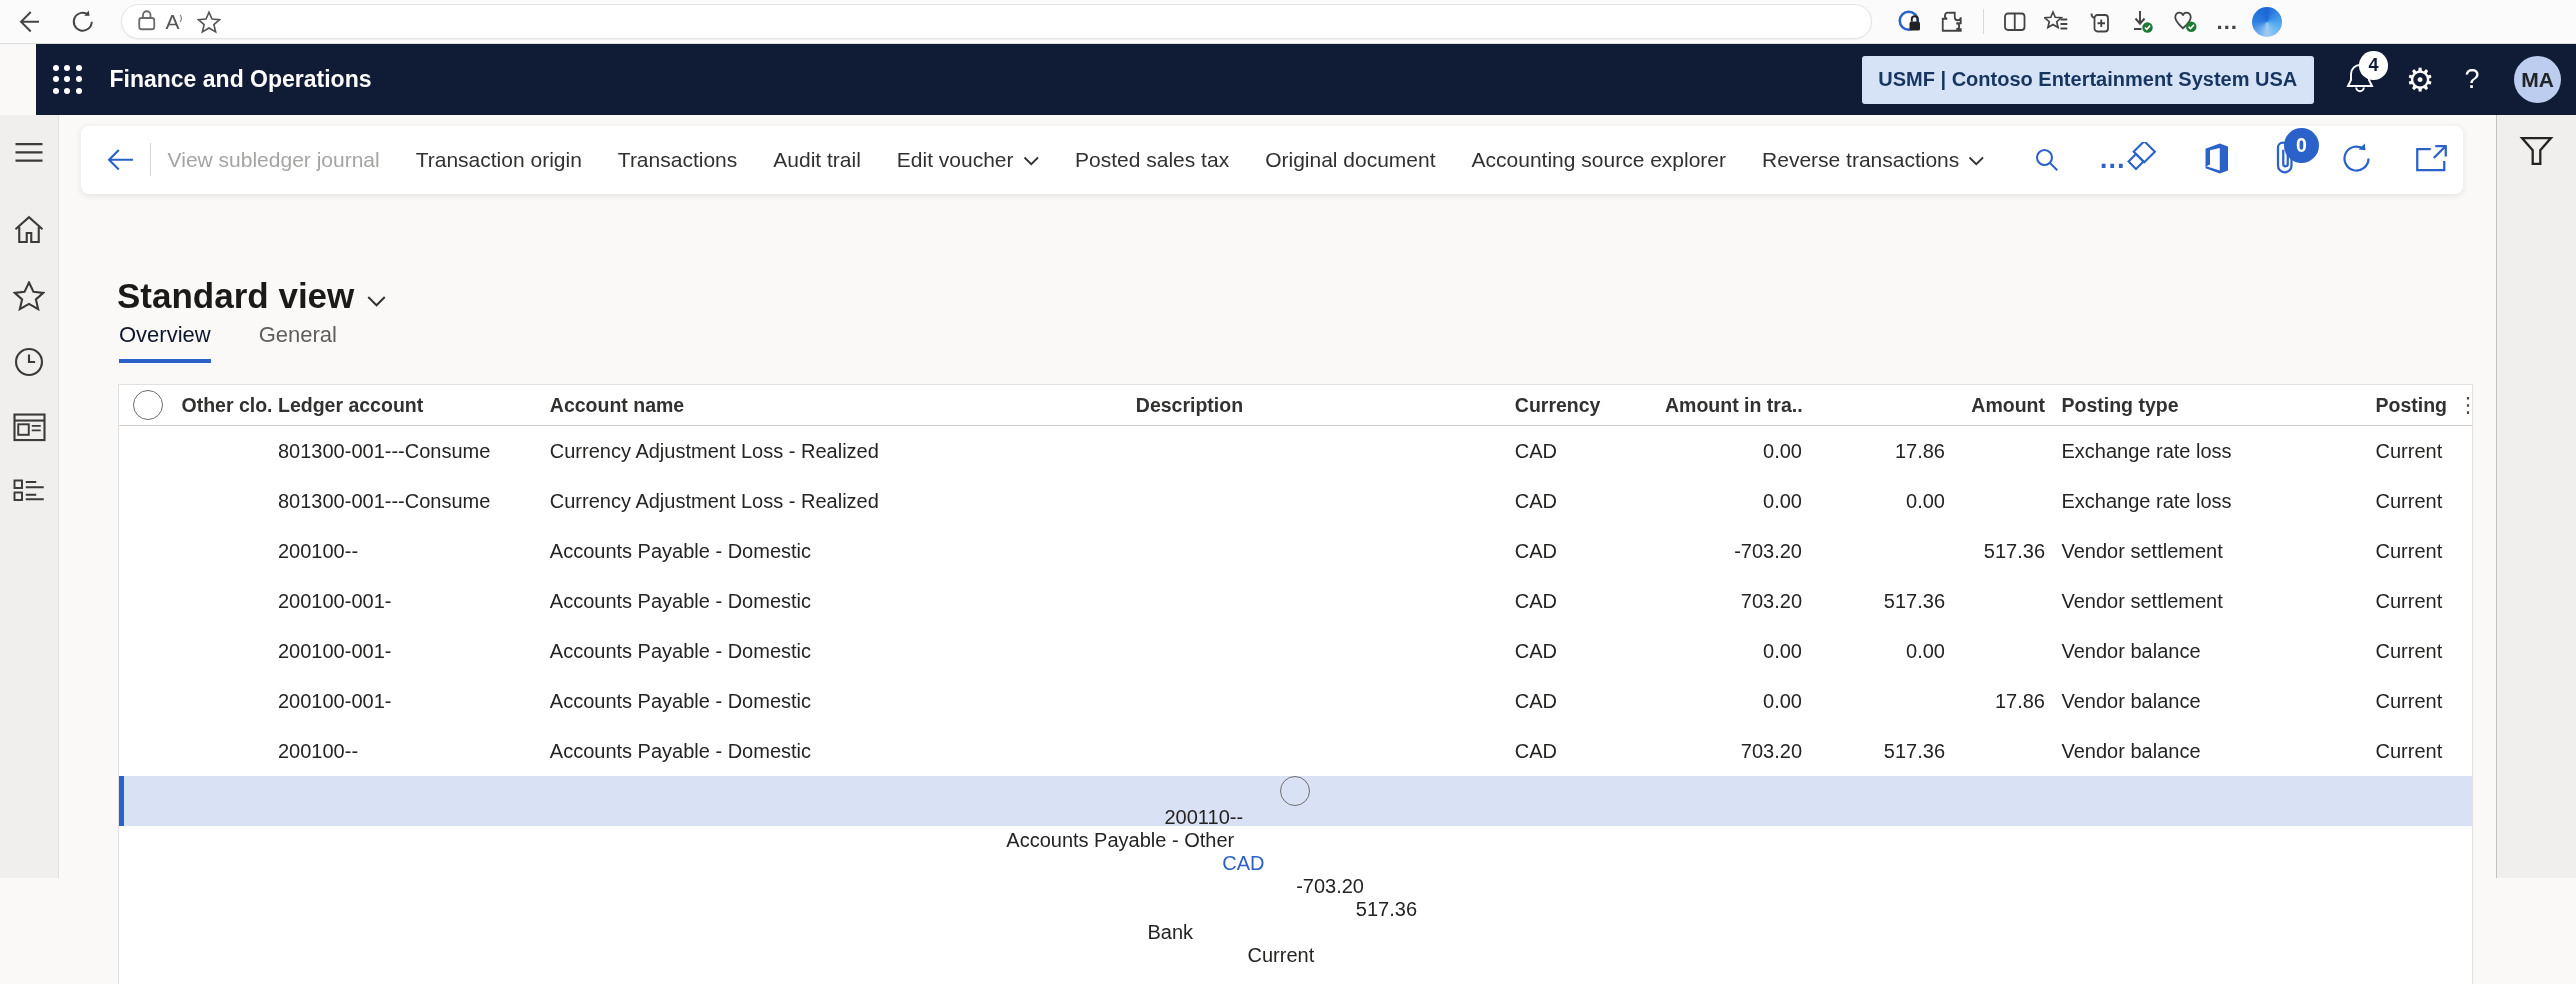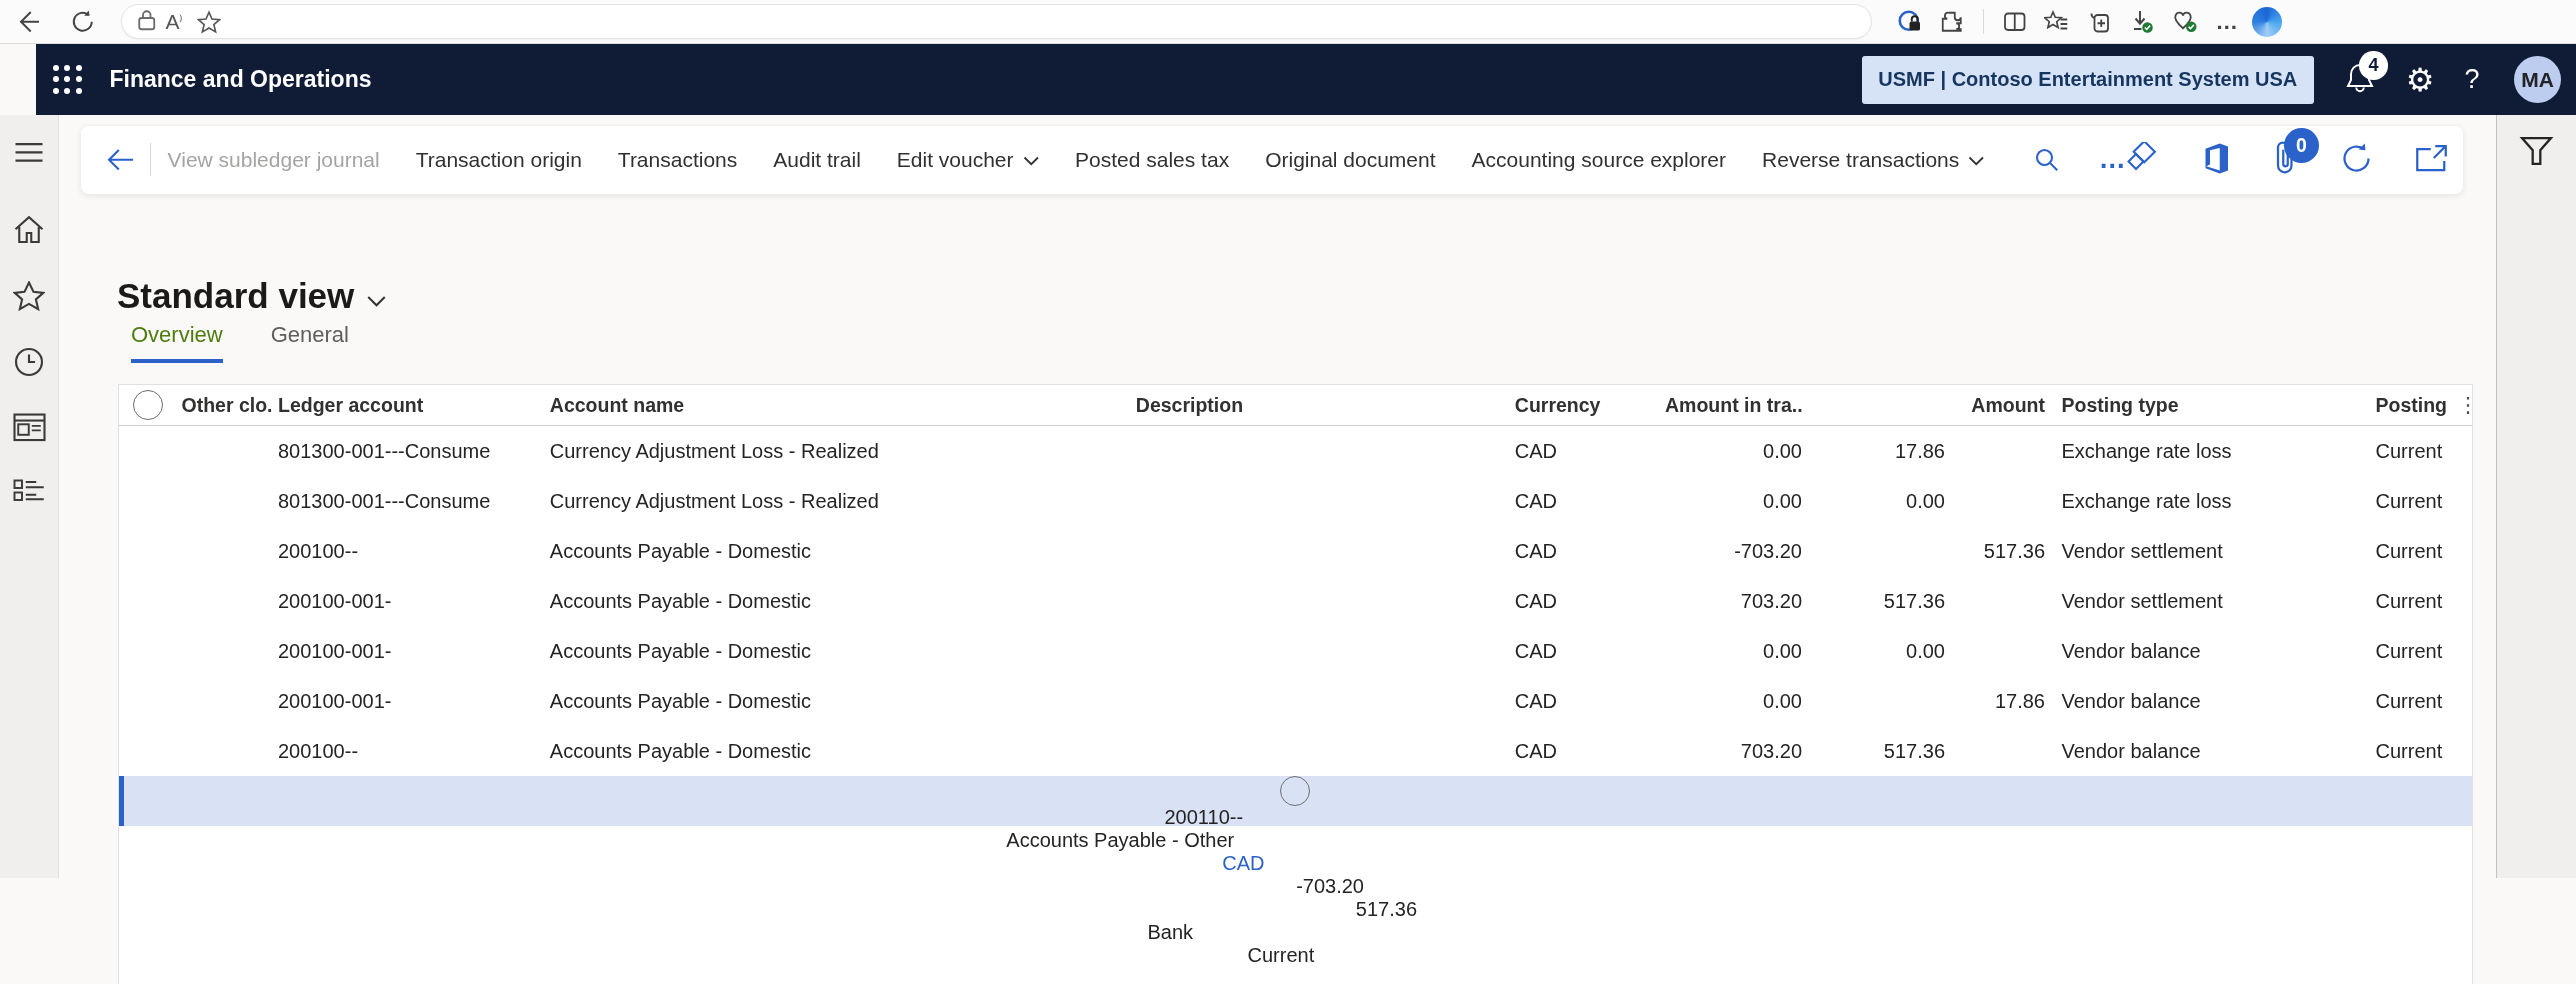--- a/index.html
+++ b/index.html
@@ -70,21 +70,21 @@
     background:#2b62c9; color:#fff; font-size:19.5px; font-weight:700; display:flex; align-items:center; justify-content:center; }
 
   
   .breadcrumb { position:absolute; left:38px; top:105px; display:flex; align-items:center; gap:21px;
     font-size:21px; color:#252423; white-space:nowrap; }
   .breadcrumb .sep { color:#8a8886; }
   .view-title { position:absolute; left:38px; top:137px; display:flex; align-items:flex-end; gap:12px;margin-top:24px; }
   .view-title .t { font-size:35px; font-weight:700; color:#1b1a19; white-space:nowrap; }
   .tabs { position:absolute; left:40px; top:207px; display:flex; gap:48px; }
   .tab { font-size:22px; padding-bottom:10.5px; white-space:nowrap; }
-  .tab.active { color:#4d7c0f; border-bottom:4.5px solid #2b62c9;margin-left:12px; }
+  .tab.active { color:#0f172a; border-bottom:4.5px solid #2b62c9; }
   .tab.inactive { color:#605e5c; }
 
   
   .grid { position:absolute; left:39px; top:269px; width:2355px; height:601px; background:#ffffff;
     border:0.8px solid #e3e1df; border-bottom:none; }
   .g-header { display:flex; height:41px; align-items:center; border-bottom:0.8px solid #cfcdcb;
     font-size:19.5px; font-weight:700; color:#323130; }
   .g-row { display:flex; height:50px; align-items:center; font-size:20px; color:#252423; position:relative; }
   .g-row.selected { background:#d9e2f5;flex-direction:column; }
   .g-row.selected::before { content:""; position:absolute; left:0; top:0; width:5.3px; height:100%; background:#2b62c9; }

